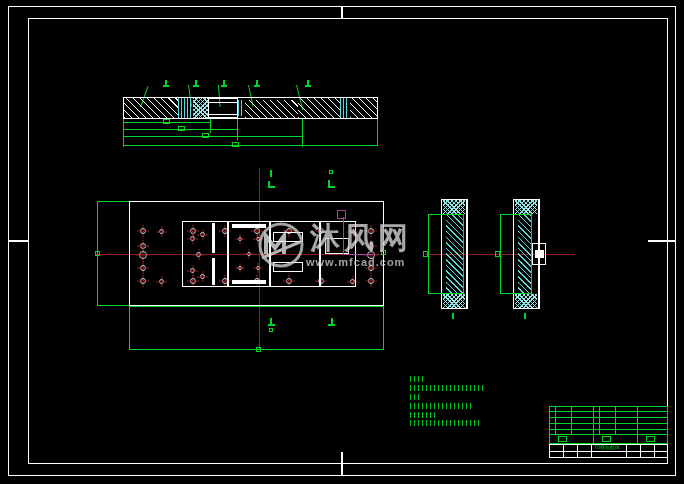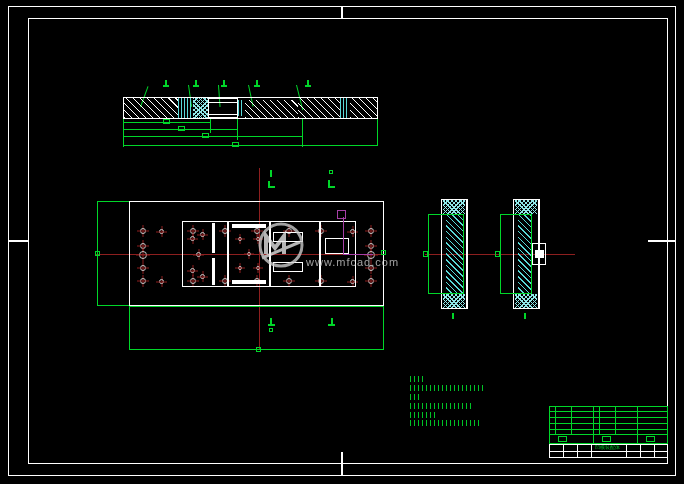--- a/index.html
+++ b/index.html
@@ -53,21 +53,21 @@
        box-sizing:border-box;}
 
   
   .watermark{position:absolute;left:258px;top:222px;width:180px;height:48px;
        opacity:.78;pointer-events:none;}
   .wm-text{position:absolute;left:52px;top:-4px;color:#d8d8d8;font-size:30px;
        font-weight:bold;letter-spacing:4px;white-space:nowrap;
        font-family:"DejaVu Sans","Liberation Sans",sans-serif;
        text-shadow:0 0 2px #000;}
   .wm-url{position:absolute;left:48px;top:34px;color:#cfcfcf;font-size:11px;
-       letter-spacing:1px;white-space:nowrap;font-weight:normal;}
+       letter-spacing:1px;white-space:nowrap;font-weight:bold;}
   .wm-logo{position:absolute;left:0;top:0;width:46px;height:46px;}
 
   
   .tblock{position:absolute;left:549px;top:406px;width:119px;height:52px;}
   .tb-line{position:absolute;background:#00d629;}
   .tb-line-w{position:absolute;background:#ffffff;}
   .tb-cell{position:absolute;border:1px solid #00d629;box-sizing:border-box;}
   .tb-label{position:absolute;color:#00d629;font-size:4px;line-height:5px;
        white-space:nowrap;font-family:"DejaVu Sans",sans-serif;}
 
@@ -359,20 +359,21 @@
     <div class="tech-line" style="left:2px;top:36px;width:28px;"></div>
     <div class="tech-line" style="left:2px;top:44px;width:70px;"></div>
   </div>
 
   <div class="watermark">
     <svg class="wm-logo" viewBox="0 0 46 46">
       <circle cx="23" cy="23" r="21" fill="none" stroke="#d0d0d0" stroke-width="3"></circle>
       <path d="M8 32 L8 14 L17 26 L26 14 L26 32" fill="none" stroke="#e8e8e8" stroke-width="4"></path>
       <path d="M4 36 L42 20" stroke="#e8e8e8" stroke-width="3"></path>
     </svg>
+    <div class="wm-text">沐风网</div>
     <div class="wm-url">www.mfcad.com</div>
   </div>
 
   <div class="tblock">
 
     <div class="tb-cell" style="left:0;top:0;width:119px;height:38px;"></div>
 
     <div class="tb-line" style="left:0;top:5px;width:119px;height:1px;"></div>
     <div class="tb-line" style="left:0;top:11px;width:119px;height:1px;"></div>
     <div class="tb-line" style="left:0;top:17px;width:119px;height:1px;"></div>

